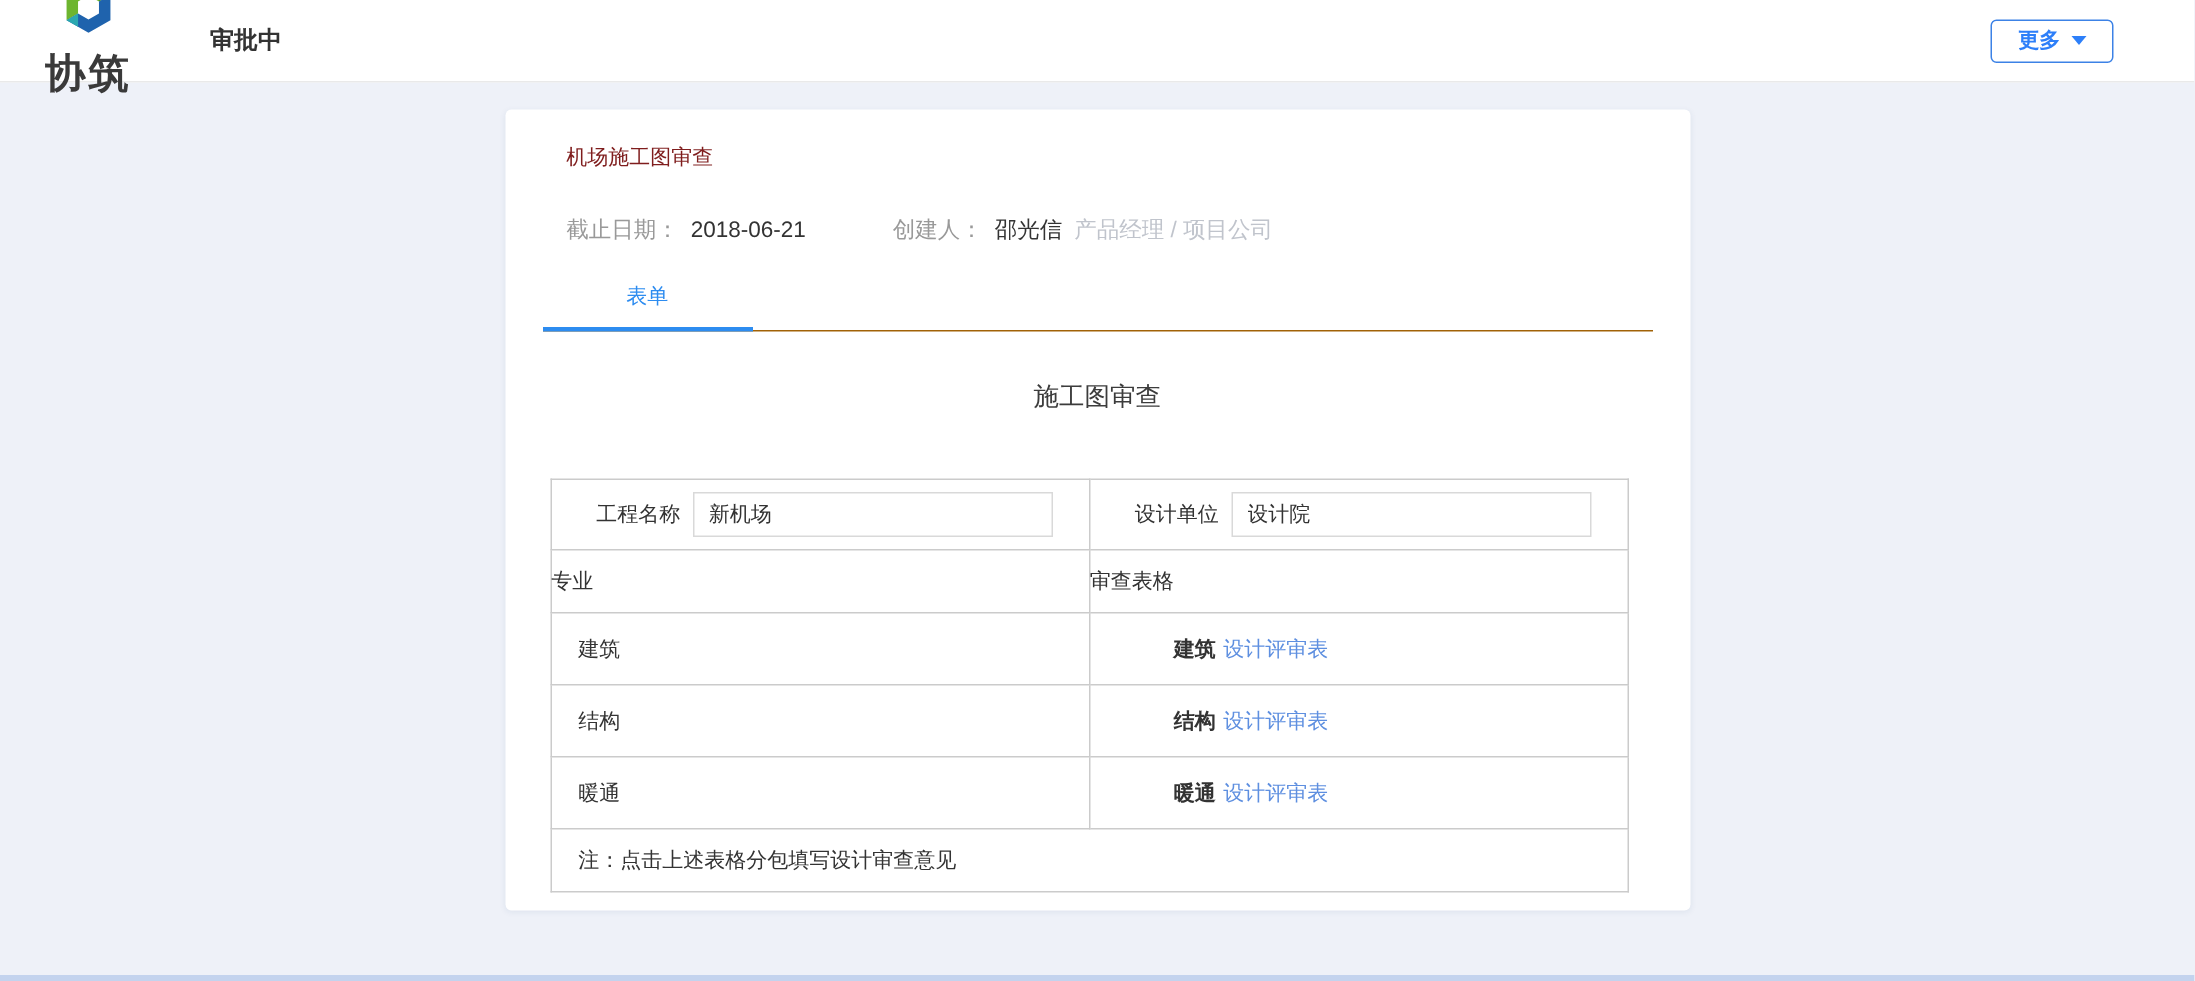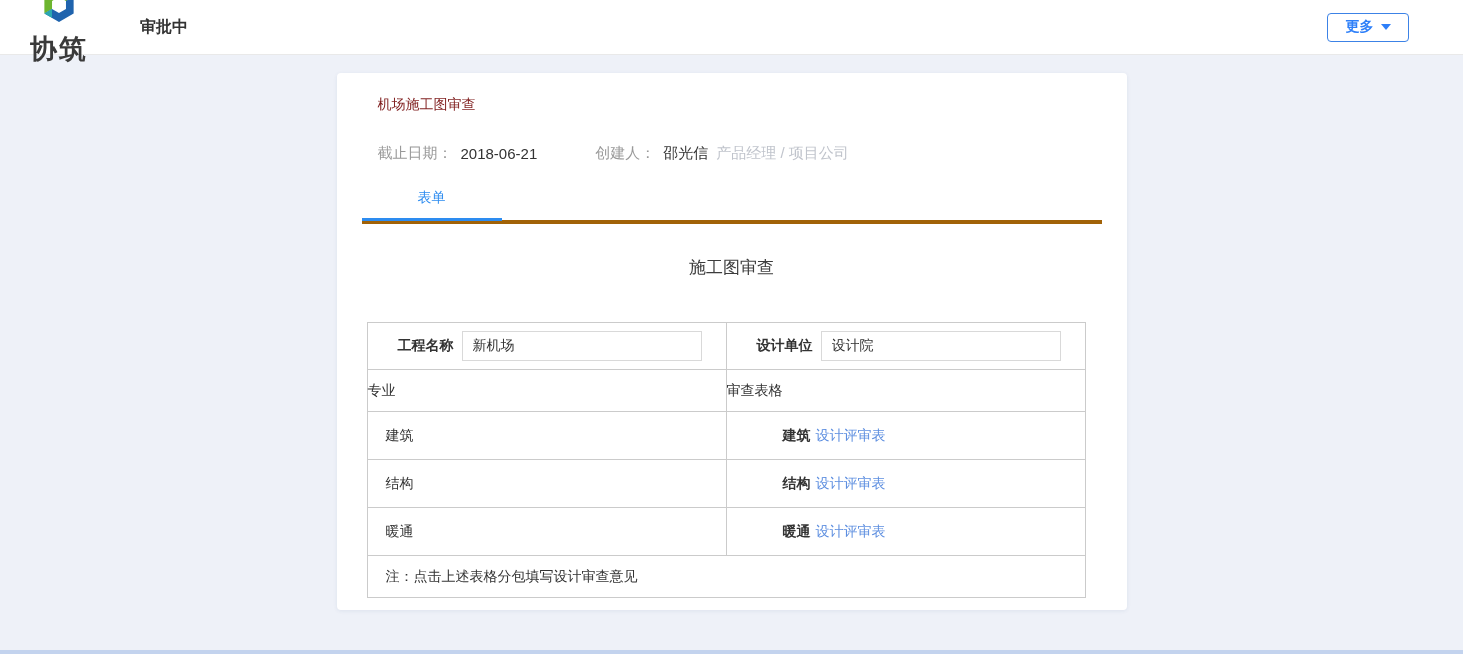--- a/index.html
+++ b/index.html
@@ -81,21 +81,21 @@
     align-items: center;
   }
   .meta-label { color: #999; }
   .meta-value { color: #333; margin-left: 8px; }
   .meta-group-gap { margin-left: 58px; }
   .creator-role { color: #c0c4cc; margin-left: 8px; }
 
   
   .tabs {
     margin: 20px 25px 0;
-    border-bottom: 4px solid #a16207;
+    border-bottom: 1px solid #a16207;
     display: flex;
   }
   .tab {
     width: 140px;
     text-align: center;
     font-size: 14px;
     color: #333;
     padding: 6px 0 13px;
     cursor: pointer;
     position: relative;
@@ -123,21 +123,21 @@
     table-layout: fixed;
     font-size: 14px;
     color: #333;
   }
   .form-table td {
     border: 1px solid #cbcbcb;
     vertical-align: middle;
   }
   .field-cell { height: 47px; padding: 0 0 0 30px; }
   .field-wrap { display: flex; align-items: center; }
-  .field-label { font-weight: bold; white-space: nowrap; }
+  .field-label { font-weight: normal; white-space: nowrap; }
   .field-input {
     margin-left: 8px;
     width: 240px;
     height: 30px;
     border: 1px solid #d9d9d9;
     border-radius: 0;
     padding: 0 10px;
     font-size: 14px;
     font-family: inherit;
     color: #333;

